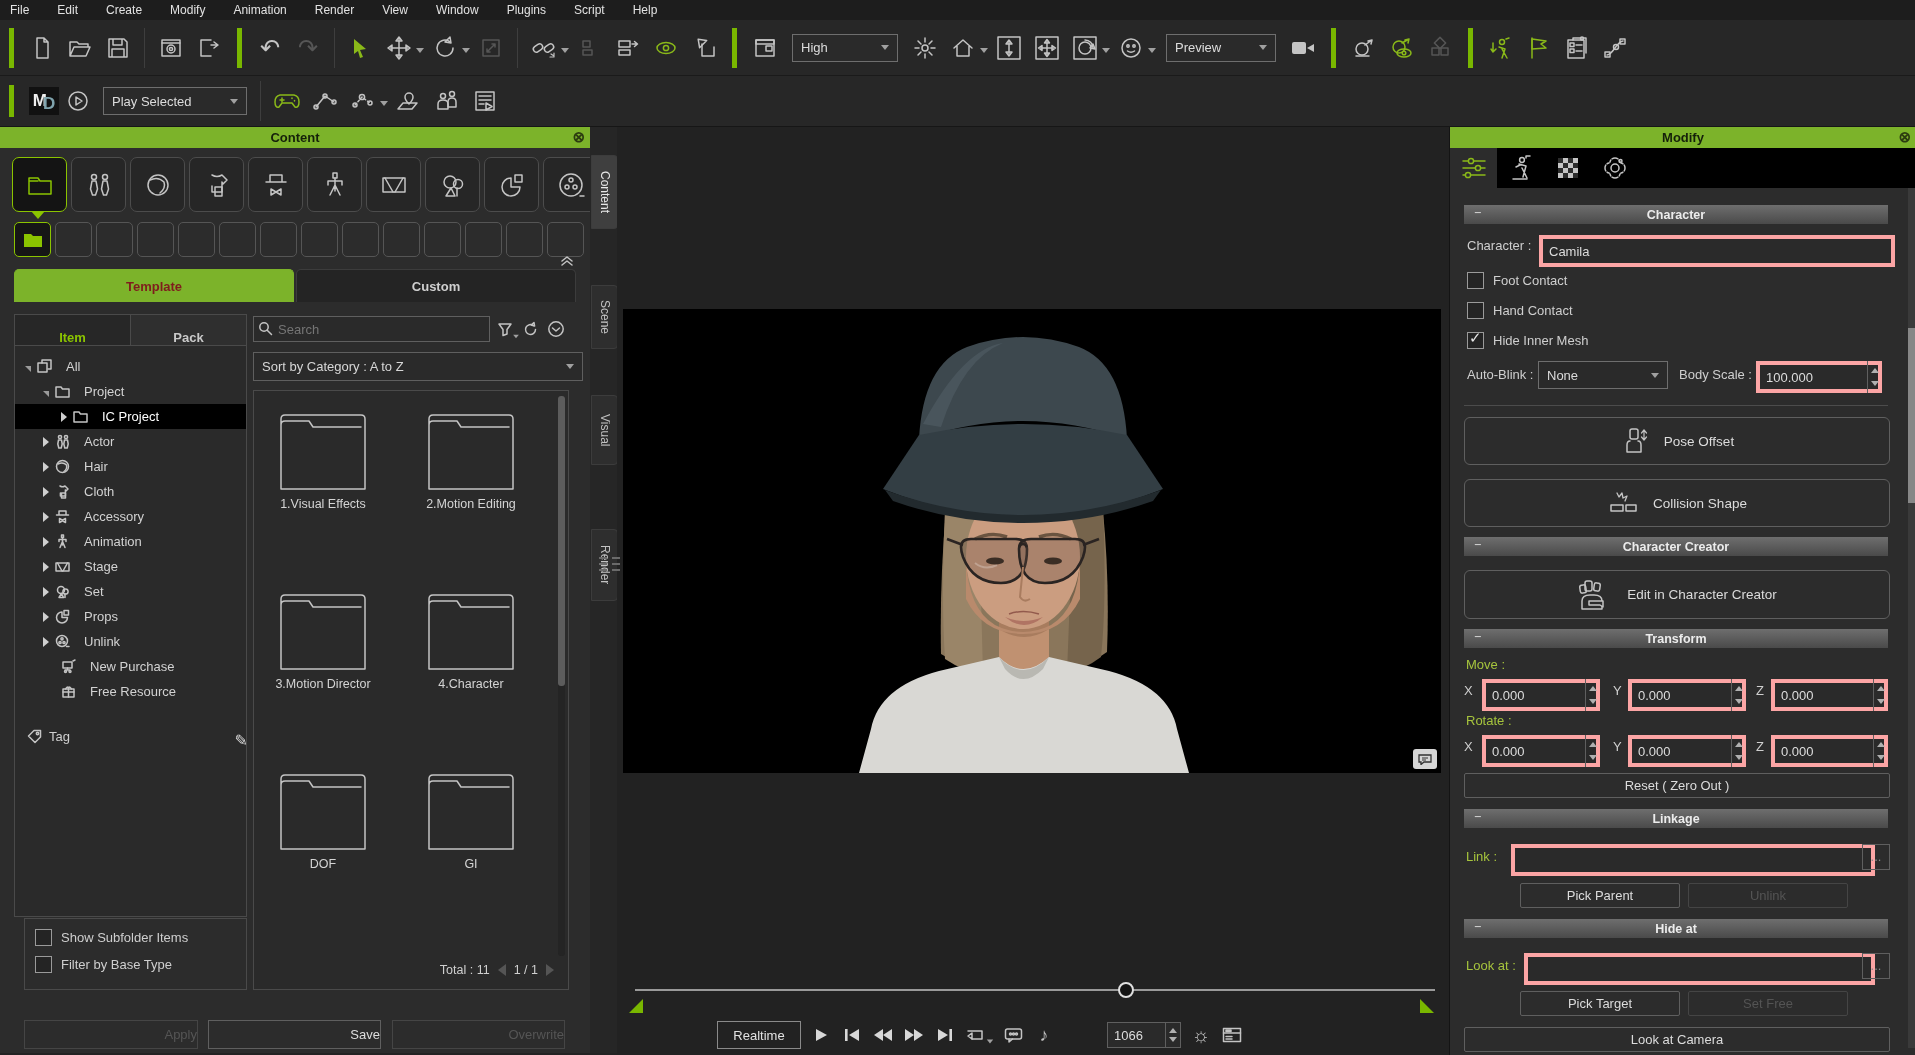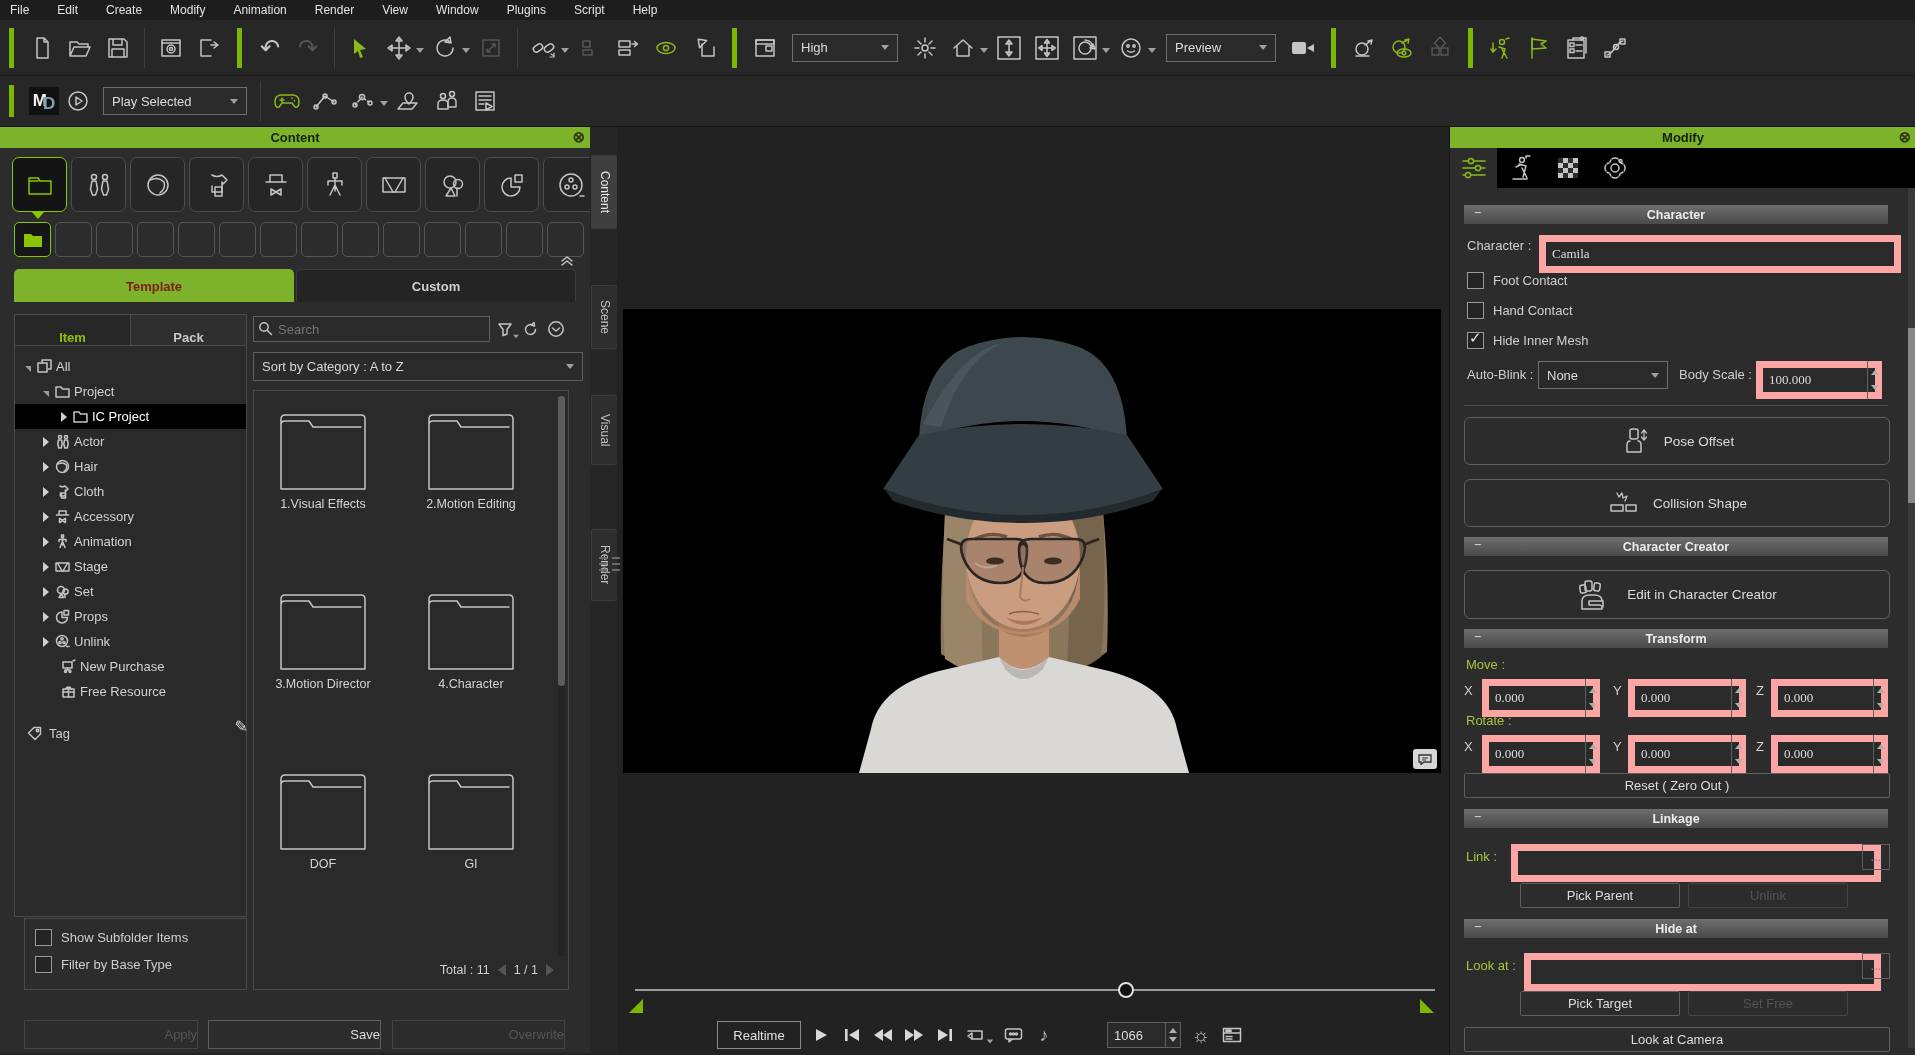--- a/index.html
+++ b/index.html
@@ -57,28 +57,28 @@
   .big-tabs{position:absolute;left:14px;top:142px;width:562px;height:33px;display:flex;gap:2px;}
   .big-tab{flex:1;display:flex;align-items:center;justify-content:center;font-weight:bold;font-size:13px;
            background:#242424;border:1px solid #3c3c3c;border-bottom:none;border-radius:5px 5px 0 0;color:#cfcfcf;}
   .big-tab.sel{background:#7cb32a;color:#7f1d1d;border-color:#7cb32a;}
   .tree-box{position:absolute;left:14px;top:187px;width:231px;height:601px;border:1px solid #4a4a4a;background:#2a2a2a;}
   .sub-tabs{display:flex;height:30px;border-bottom:1px solid #4a4a4a;}
   .sub-tab{flex:1;display:flex;align-items:flex-end;justify-content:center;font-weight:bold;color:#c9c9c9;background:#2f2f2f;}
   .sub-tab.sel{color:#8bc400;background:#272727;border-right:1px solid #4a4a4a;}
   .tree{padding-top:8px;}
   .trow{height:25px;display:flex;align-items:center;color:#d2d2d2;font-size:13px;position:relative;}
-  .trow .lab{margin-left:4px;}
+  .trow .lab{margin-left:14px;}
   .trow.sel{background:#000;}
   .d0{padding-left:10px;} .d1{padding-left:28px;} .d2{padding-left:46px;}
   .ar{width:0;height:0;margin-right:6px;flex:none;}
   .ar.open{border-left:6px solid transparent;border-top:6px solid #9a9a9a;margin-top:4px;}
   .ar.closed{border-top:5px solid transparent;border-bottom:5px solid transparent;border-left:6px solid #cfcfcf;}
   .ar.none{width:12px;}
-  .tag-row{position:absolute;left:0;top:400px;width:100%;height:26px;display:flex;align-items:flex-end;padding-left:12px;}
+  .tag-row{position:absolute;left:0;top:414px;width:100%;height:26px;display:flex;align-items:flex-start;padding-left:12px;}
   .tag-pencil{position:absolute;right:10px;top:2px;font-size:16px;color:#d8d8d8;}
   .search-row{position:absolute;left:253px;top:188px;width:314px;height:28px;display:flex;align-items:center;}
   .search-input{width:210px;height:24px;background:#2a2a2a;border:1px solid #5f5f5f;color:#ddd;
                 padding:0 6px 0 24px;font-size:13px;outline:none;font-family:"Liberation Sans",sans-serif;}
   .search-mag{position:absolute;left:5px;top:6px;}
   .sicon{width:22px;height:24px;display:flex;align-items:center;justify-content:center;margin-left:4px;position:relative;}
   .sort-dd{position:absolute;left:253px;top:225px;width:312px;height:27px;background:#2a2a2a;border:1px solid #5f5f5f;
            display:flex;align-items:center;justify-content:space-between;padding:0 8px;color:#d7d7d7;}
   .grid-box{position:absolute;left:253px;top:263px;width:314px;height:598px;border:1px solid #4a4a4a;background:#2a2a2a;}
   .fitem{position:absolute;width:118px;text-align:center;color:#d4d4d4;font-size:12.5px;}
@@ -132,22 +132,22 @@
 
   
   .modify-panel{position:absolute;left:1449px;top:127px;width:466px;height:928px;background:#2c2c2c;border-left:1px solid #141414;}
   .m-tabs{position:absolute;left:0;top:21px;width:100%;height:40px;background:#000;display:flex;align-items:center;}
   .m-tab{width:47px;height:40px;display:flex;align-items:center;justify-content:center;}
   .m-tab.sel{background:#2c2c2c;}
   .sec-head{position:absolute;left:14px;width:424px;height:19px;background:linear-gradient(#6e6e6e,#4a4a4a);
             display:flex;align-items:center;justify-content:center;color:#ececec;font-weight:bold;font-size:12.5px;}
   .sec-head .minus{position:absolute;left:10px;top:1px;font-weight:normal;color:#dedede;}
   .frow{position:absolute;display:flex;align-items:center;color:#cfcfcf;}
-  .finput{background:#2a2a2a;border:7px solid #fca5a5;color:#ddd;height:24px;padding:0 6px;font-size:13px;outline:none;
-          font-family:Liberation Serif, serif;}
+  .finput{background:#2a2a2a;border:4px solid #fca5a5;color:#ddd;height:24px;padding:0 6px;font-size:13px;outline:none;
+          font-family:Liberation Sans, sans-serif;}
   .num{position:relative;display:flex;align-items:center;}
   .num input{width:100%;padding-right:16px;}
   .greenlab{color:#a6c43d;}
   .mbtn{position:absolute;border:1px solid #5f5f5f;border-radius:6px;background:#2c2c2c;color:#dcdcdc;
         display:flex;align-items:center;justify-content:center;gap:14px;font-size:13.5px;}
   .mbtn.sq{border-radius:2px;font-size:13px;}
   .mbtn.disabled{color:#545454;border-color:#454545;}
   .dots-btn{position:absolute;width:26px;height:24px;border:1px solid #5f5f5f;color:#8a8a8a;
             display:flex;align-items:center;justify-content:center;line-height:8px;}
   .m-sb{position:absolute;right:1px;top:61px;width:7px;height:860px;background:#3a3a3a;}

